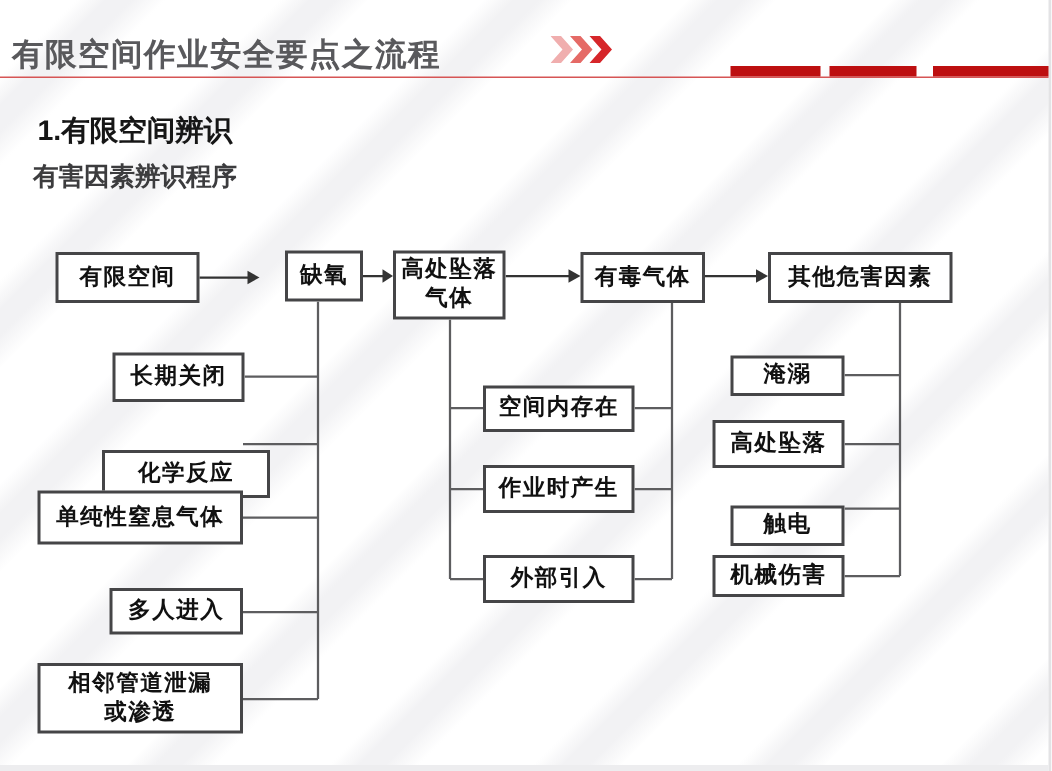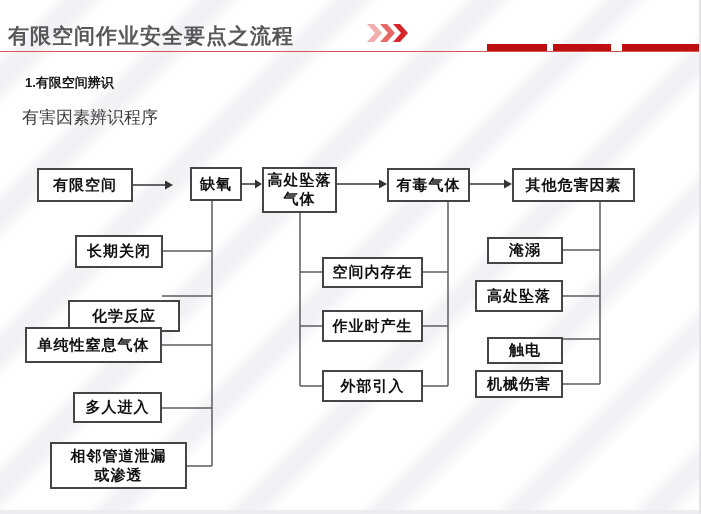--- a/index.html
+++ b/index.html
@@ -46,30 +46,30 @@
     background: #bd0f10;
   }
   .dash-1 { left: 487px; width: 60px; }
   .dash-2 { left: 553px; width: 58px; }
   .dash-3 { left: 622px; width: 79px; }
 
   
   .section-heading {
     position: absolute;
     left: 25px; top: 74px;
-    font-size: 13px;
+    font-size: 19px;
     font-weight: 700;
     color: #161616;
     white-space: nowrap;
   }
   .subsection-label {
     position: absolute;
     left: 22px; top: 106px;
     font-size: 17px;
-    font-weight: 400;
+    font-weight: 700;
     color: #3c3c3e;
     white-space: nowrap;
   }
 
   
   #connectors {
     position: absolute;
     left: 0; top: 0;
     width: 701px; height: 514px;
   }
@@ -94,21 +94,21 @@
   .n-oxygen     { left: 190px; top: 167px; width: 52px;  height: 34px; }
   .n-flammable  { left: 262px; top: 167px; width: 75px;  height: 46px; }
   .n-toxic      { left: 387px; top: 168px; width: 83px;  height: 34px; }
   .n-other      { left: 512px; top: 168px; width: 123px; height: 34px; }
 
   
   .n-closure    { left: 75px; top: 235px; width: 88px;  height: 33px; }
   .n-chemical   { left: 68px; top: 280px; width: 112px;  height: 32px; margin-top: 20px; }
   .n-asphyx     { left: 25px; top: 327px; width: 137px; height: 36px; }
   .n-multi      { left: 73px; top: 392px; width: 89px;  height: 31px; }
-  .n-pipeline   { left: 25px; top: 442px; width: 137px; height: 47px; margin-left: 25px; }
+  .n-pipeline   { left: 25px; top: 442px; width: 137px; height: 47px; }
 
   
   .n-inspace    { left: 322px; top: 257px; width: 101px; height: 31px; }
   .n-during     { left: 322px; top: 310px; width: 101px; height: 32px; }
   .n-external   { left: 322px; top: 370px; width: 101px; height: 32px; }
 
   
   .n-drown      { left: 487px; top: 237px; width: 76px; height: 27px; }
   .n-fall       { left: 475px; top: 280px; width: 88px; height: 32px; }
   .n-shock      { left: 487px; top: 326px; width: 76px; height: 27px; margin-top: 11px; }

